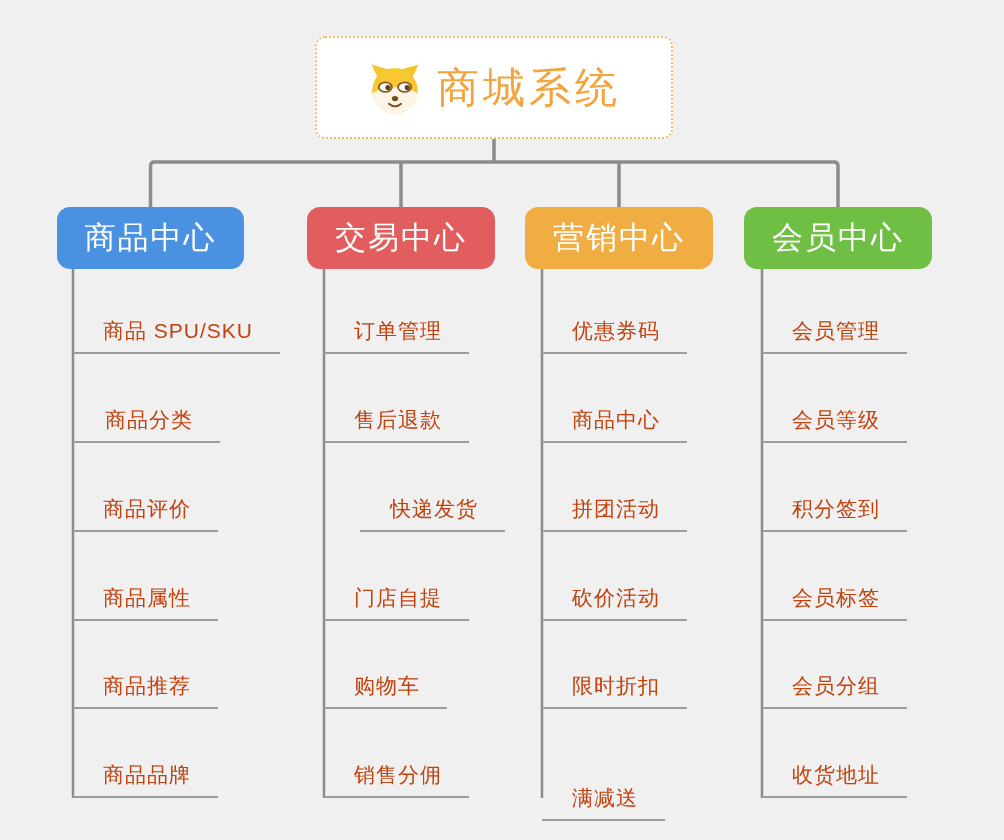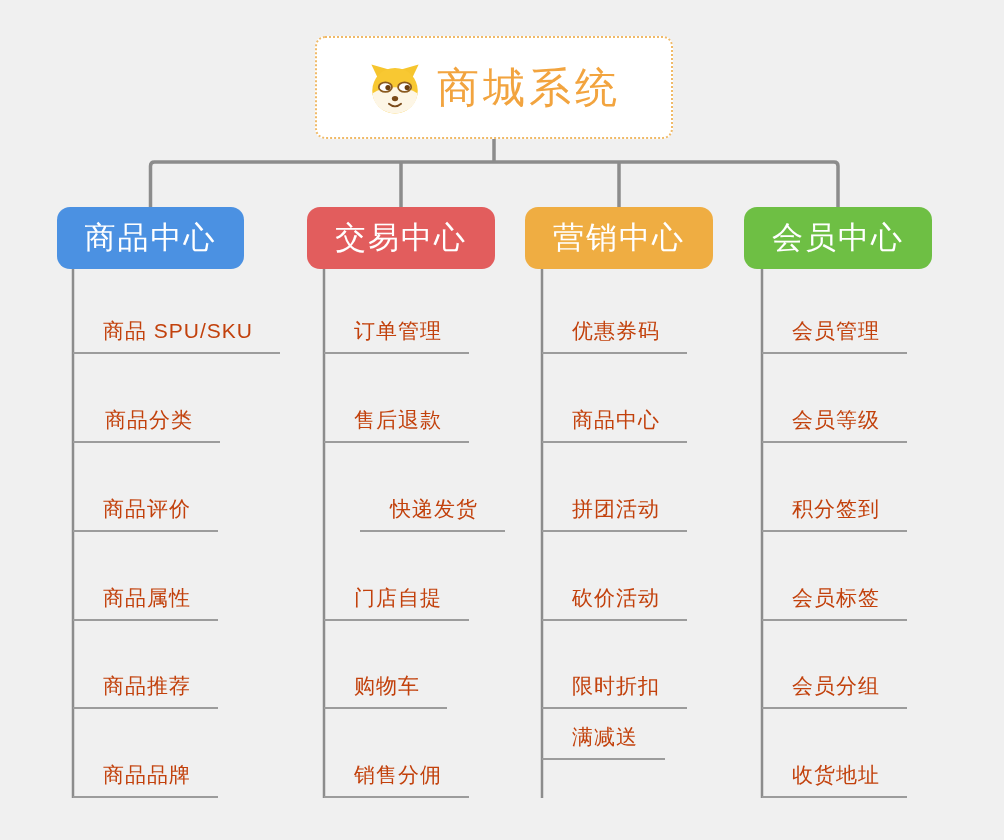--- a/index.html
+++ b/index.html
@@ -128,21 +128,21 @@
       <div class="leaf-item" style="left: 324px; top: 668px; border-bottom-color: rgb(156, 156, 156);">购物车</div>
       <div class="leaf-item" style="left: 324px; top: 757px; border-bottom-color: rgb(156, 156, 156);">销售分佣</div>
       <div class="branch-box" style="left: 525px; width: 188px; background: rgb(239, 173, 66);">
         <span class="branch-label">营销中心</span>
       </div>
       <div class="leaf-item" style="left: 542px; top: 313px; border-bottom-color: rgb(156, 156, 156);">优惠券码</div>
       <div class="leaf-item" style="left: 542px; top: 402px; border-bottom-color: rgb(156, 156, 156);">商品中心</div>
       <div class="leaf-item" style="left: 542px; top: 491px; border-bottom-color: rgb(156, 156, 156);">拼团活动</div>
       <div class="leaf-item" style="left: 542px; top: 580px; border-bottom-color: rgb(156, 156, 156);">砍价活动</div>
       <div class="leaf-item" style="left: 542px; top: 668px; border-bottom-color: rgb(156, 156, 156);">限时折扣</div>
-      <div class="leaf-item" style="left: 542px; top: 719px; border-bottom-color: rgb(156, 156, 156);">满减送</div>
+      <div class="leaf-item" style="left: 542px; top: 780px; border-bottom-color: rgb(156, 156, 156);">满减送</div>
       <div class="branch-box" style="left: 744px; width: 188px; background: rgb(110, 191, 68);">
         <span class="branch-label">会员中心</span>
       </div>
       <div class="leaf-item" style="left: 762px; top: 313px; border-bottom-color: rgb(156, 156, 156);">会员管理</div>
       <div class="leaf-item" style="left: 762px; top: 402px; border-bottom-color: rgb(156, 156, 156);">会员等级</div>
       <div class="leaf-item" style="left: 762px; top: 491px; border-bottom-color: rgb(156, 156, 156);">积分签到</div>
       <div class="leaf-item" style="left: 762px; top: 580px; border-bottom-color: rgb(156, 156, 156);">会员标签</div>
       <div class="leaf-item" style="left: 762px; top: 668px; border-bottom-color: rgb(156, 156, 156);">会员分组</div>
       <div class="leaf-item" style="left: 762px; top: 757px; border-bottom-color: rgb(156, 156, 156);">收货地址</div>
     </div>

